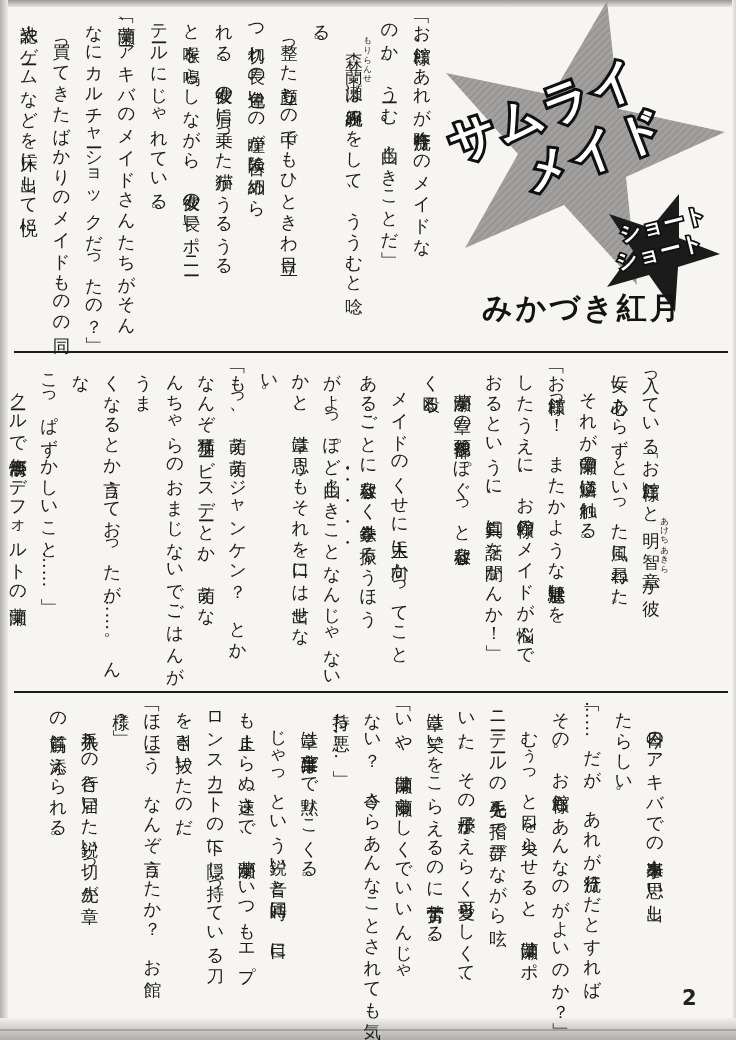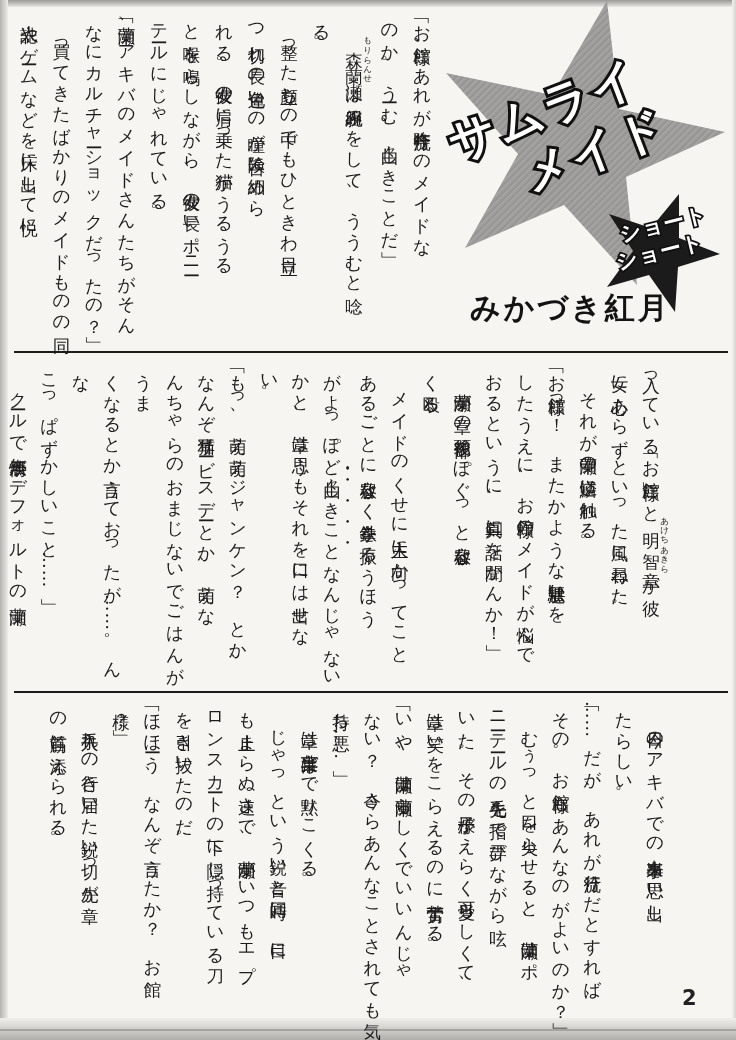--- a/index.html
+++ b/index.html
@@ -36,21 +36,21 @@
   .black-star-svg{position:absolute;left:172px;top:192px;}
   .main-title{position:absolute;left:28px;top:78px;transform:rotate(-21deg);
       font-family:"DejaVu Sans",sans-serif;font-weight:bold;font-size:46px;line-height:1.22;
       color:#fff;-webkit-text-stroke:6px #101010;paint-order:stroke fill;letter-spacing:3px;white-space:nowrap;}
   .main-title .t2{margin-left:58px;}
   .sub-title{position:absolute;left:186px;top:212px;transform:rotate(-14deg);
       font-family:"DejaVu Sans",sans-serif;font-weight:bold;font-size:21px;line-height:1.25;
       color:#fff;-webkit-text-stroke:3.5px #101010;paint-order:stroke fill;letter-spacing:1px;white-space:nowrap;}
   .sub-title .s1{margin-left:10px;display:block;}
   .sub-title .s2{display:block;}
-  .author{position:absolute;left:44px;top:288px;font-family:"DejaVu Serif",serif;
+  .author{position:absolute;left:56px;top:288px;font-family:"DejaVu Serif",serif;
       font-weight:bold;font-size:30px;letter-spacing:3px;color:#131313;white-space:nowrap;}
 
   .page-number{position:absolute;left:682px;top:986px;font-family:"DejaVu Sans",sans-serif;
       font-weight:bold;font-size:21px;color:#222;}
 </style>
 </head>
 <body>
 
 <div class="page">
 

